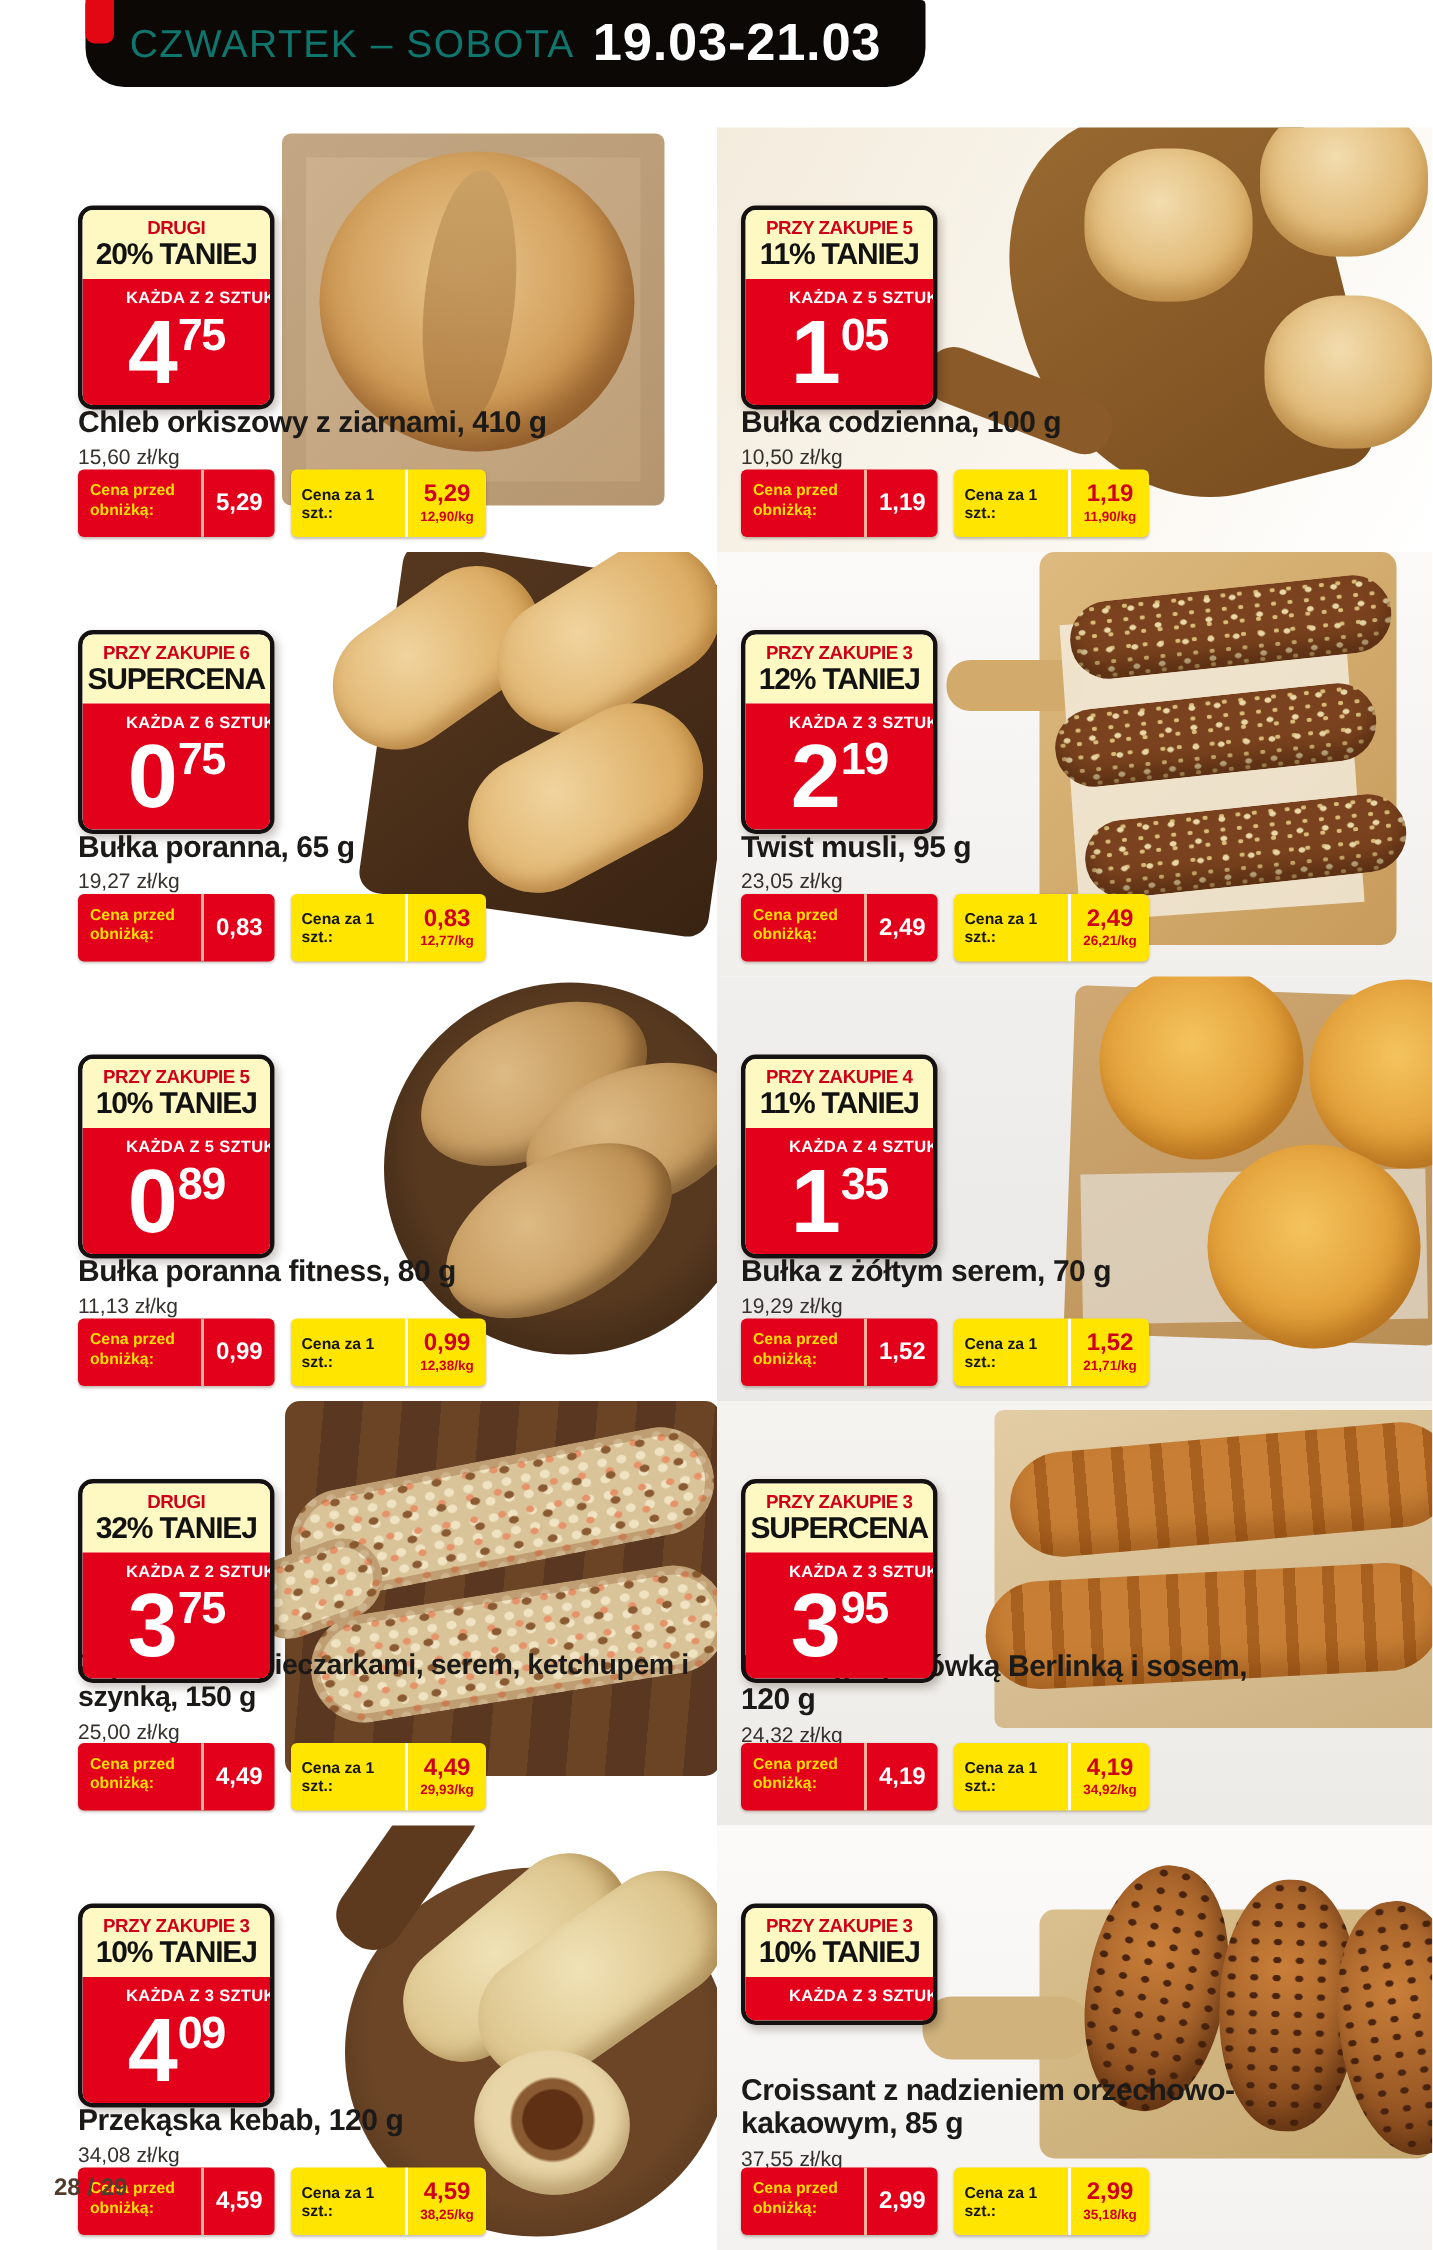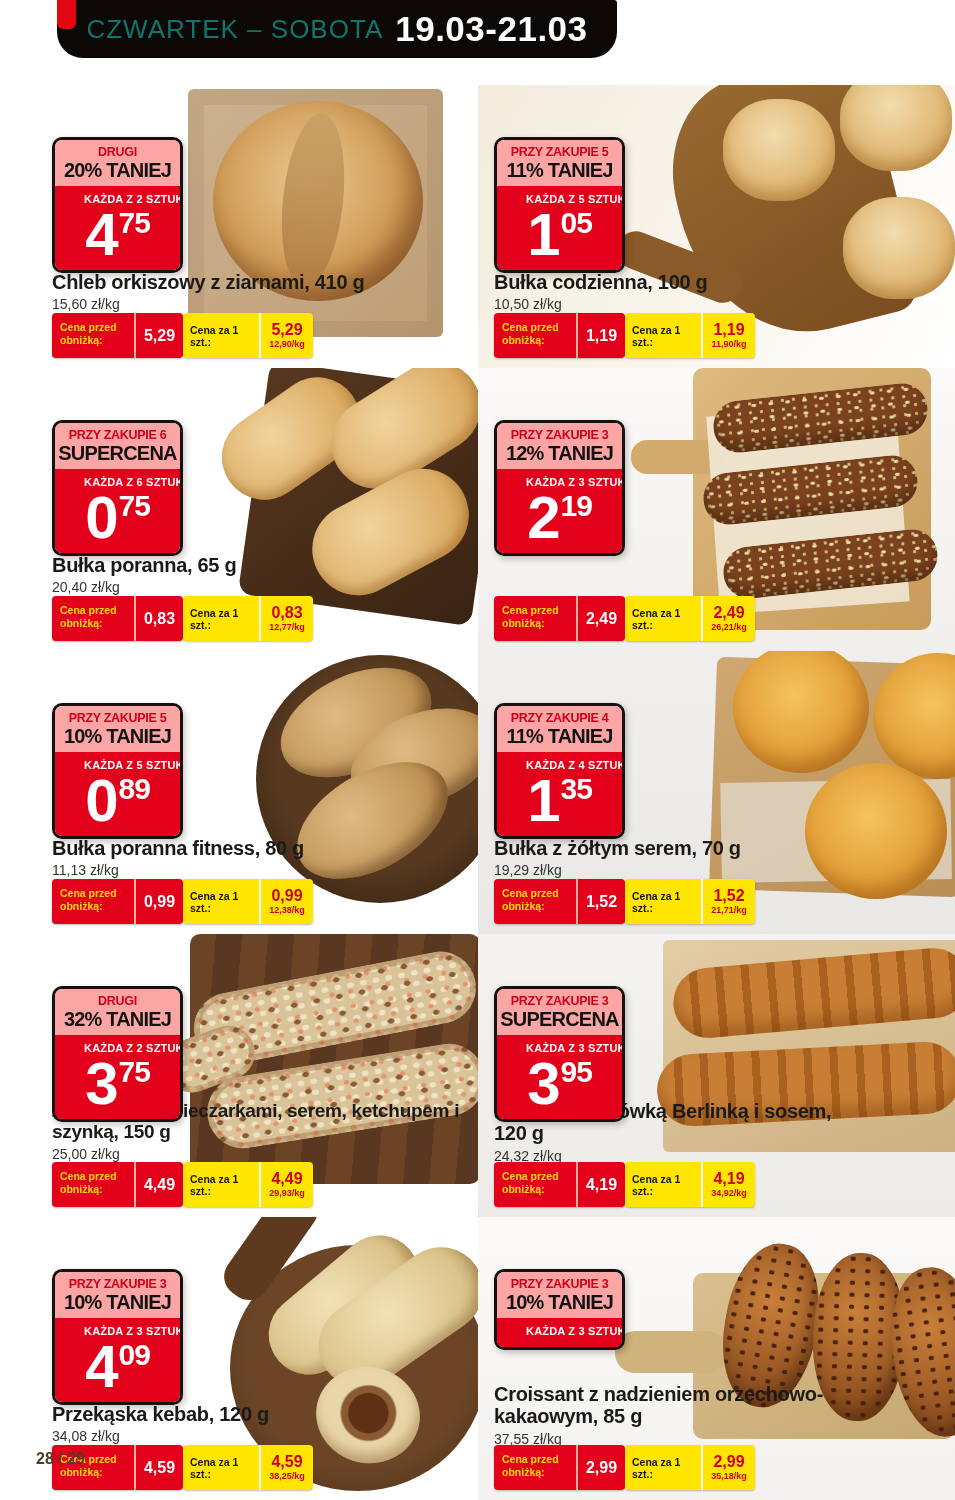--- a/index.html
+++ b/index.html
@@ -22,39 +22,39 @@
   .col-right { background:#f4f3f1; }
   .t-bulka-codzienna.col-right { background:linear-gradient(120deg,#f3ecdd,#faf6ee 55%,#ffffff); }
   .t-twist-musli.col-right { background:linear-gradient(180deg,#fbfaf8,#f1efec); }
   .t-bulka-serem.col-right { background:linear-gradient(180deg,#f0efed,#e9e8e6); }
   .t-hotdog.col-right { background:linear-gradient(180deg,#f5f3f0,#edebe7); }
   .t-croissant.col-right { background:linear-gradient(180deg,#fbfaf9,#f3f2f0); }
   
   .badge { position:absolute; top:52px; width:131px; border:3px solid #141110; border-radius:10px;
     overflow:hidden; z-index:3; box-shadow:2px 3px 6px rgba(40,20,5,.25); }
   .col-left .badge { left:52px; } .col-right .badge { left:16px; }
-  .badge-top { background:#fca5a5; text-align:center; padding:5px 1px 4px; }
+  .badge-top { background:#fef9c3; text-align:center; padding:5px 1px 4px; }
   .badge-line1 { color:#cf0019; font-size:12.5px; font-weight:800; letter-spacing:-0.3px; white-space:nowrap; }
   .badge-line2 { color:#121212; font-size:20px; font-weight:900; letter-spacing:-0.8px; white-space:nowrap; }
   .badge-bottom { background:#e3001b; text-align:center; padding:7px 1px 10px; }
   .qty { color:#ffffff; font-size:11px; font-weight:700; letter-spacing:0.2px; white-space:nowrap;padding-left:28px; }
   .big-price { color:#fff; font-weight:900; line-height:0.85; margin-top:4px; }
   .pi { font-size:60px; letter-spacing:-3px; }
   .pd { font-size:30px; position:relative; top:-22px; margin-left:3px; letter-spacing:-1px; }
   
   .textblock { position:absolute; top:186px; z-index:2; }
   .col-left .textblock { left:52px; } .col-right .textblock { left:16px; }
   .card.two-line .textblock { top:166px; }
   .name { color:#1b1a18; font-size:20px; font-weight:800; line-height:1.12; max-width:430px; letter-spacing:-0.3px; }
   .t-hotdog .name { max-width:340px; }
   .t-croissant .name { max-width:330px; }
   .t-zapiekanka .name { font-size:19px; max-width:440px; }
   .perkg { color:#35312c; font-size:14px; margin-top:3px; }
   
-  .pricebar { position:absolute; bottom:10px; height:45px; display:flex; z-index:3; }
+  .pricebar { position:absolute; bottom:10px; height:45px; display:flex; gap:11px; z-index:3; }
   .col-left .pricebar { left:52px; } .col-right .pricebar { left:16px; }
   .oldbox { display:flex; width:131px; background:#e3001b; border-radius:4px; overflow:hidden;
     box-shadow:0 1px 2px rgba(60,30,10,.3); }
   .old-label { flex:1; color:#ffdf00; font-size:10.5px; font-weight:800; line-height:1.2;
     padding:8px 2px 2px 8px; border-right:2px solid rgba(255,235,200,.75); }
   .old-value { width:47px; display:flex; align-items:center; justify-content:center;
     color:#fff; font-size:16px; font-weight:800; }
   .unitbox { display:flex; width:130px; background:#ffe500; border-radius:4px; overflow:hidden;
     box-shadow:0 1px 2px rgba(60,30,10,.3); }
   .unit-label { flex:1; color:#161616; font-size:10.5px; font-weight:800; display:flex; align-items:center;
@@ -272,21 +272,21 @@
         <div class="badge-line1">PRZY ZAKUPIE 6</div>
         <div class="badge-line2">SUPERCENA</div>
       </div>
       <div class="badge-bottom">
         <div class="qty">KAŻDA Z 6 SZTUK</div>
         <div class="big-price"><span class="pi">0</span><span class="pd">75</span></div>
       </div>
     </div>
     <div class="textblock">
       <h3 class="name">Bułka poranna, 65 g</h3>
-      <div class="perkg">20,40 zł/kg</div>
+      <div class="perkg">19,27 zł/kg</div>
     </div>
     <div class="pricebar">
       <div class="oldbox">
         <span class="old-label">Cena przed obniżką:</span>
         <span class="old-value">0,83</span>
       </div>
       <div class="unitbox">
         <span class="unit-label">Cena za 1 szt.:</span>
         <span class="unit-value-wrap">
           <span class="unit-value">0,83</span>
@@ -306,20 +306,24 @@
     <div class="badge">
       <div class="badge-top">
         <div class="badge-line1">PRZY ZAKUPIE 3</div>
         <div class="badge-line2">12% TANIEJ</div>
       </div>
       <div class="badge-bottom">
         <div class="qty">KAŻDA Z 3 SZTUK</div>
         <div class="big-price"><span class="pi">2</span><span class="pd">19</span></div>
       </div>
     </div>
+    <div class="textblock">
+      <h3 class="name">Twist musli, 95 g</h3>
+      <div class="perkg">23,05 zł/kg</div>
+    </div>
     <div class="pricebar">
       <div class="oldbox">
         <span class="old-label">Cena przed obniżką:</span>
         <span class="old-value">2,49</span>
       </div>
       <div class="unitbox">
         <span class="unit-label">Cena za 1 szt.:</span>
         <span class="unit-value-wrap">
           <span class="unit-value">2,49</span>
           <span class="unit-perkg">26,21/kg</span>

